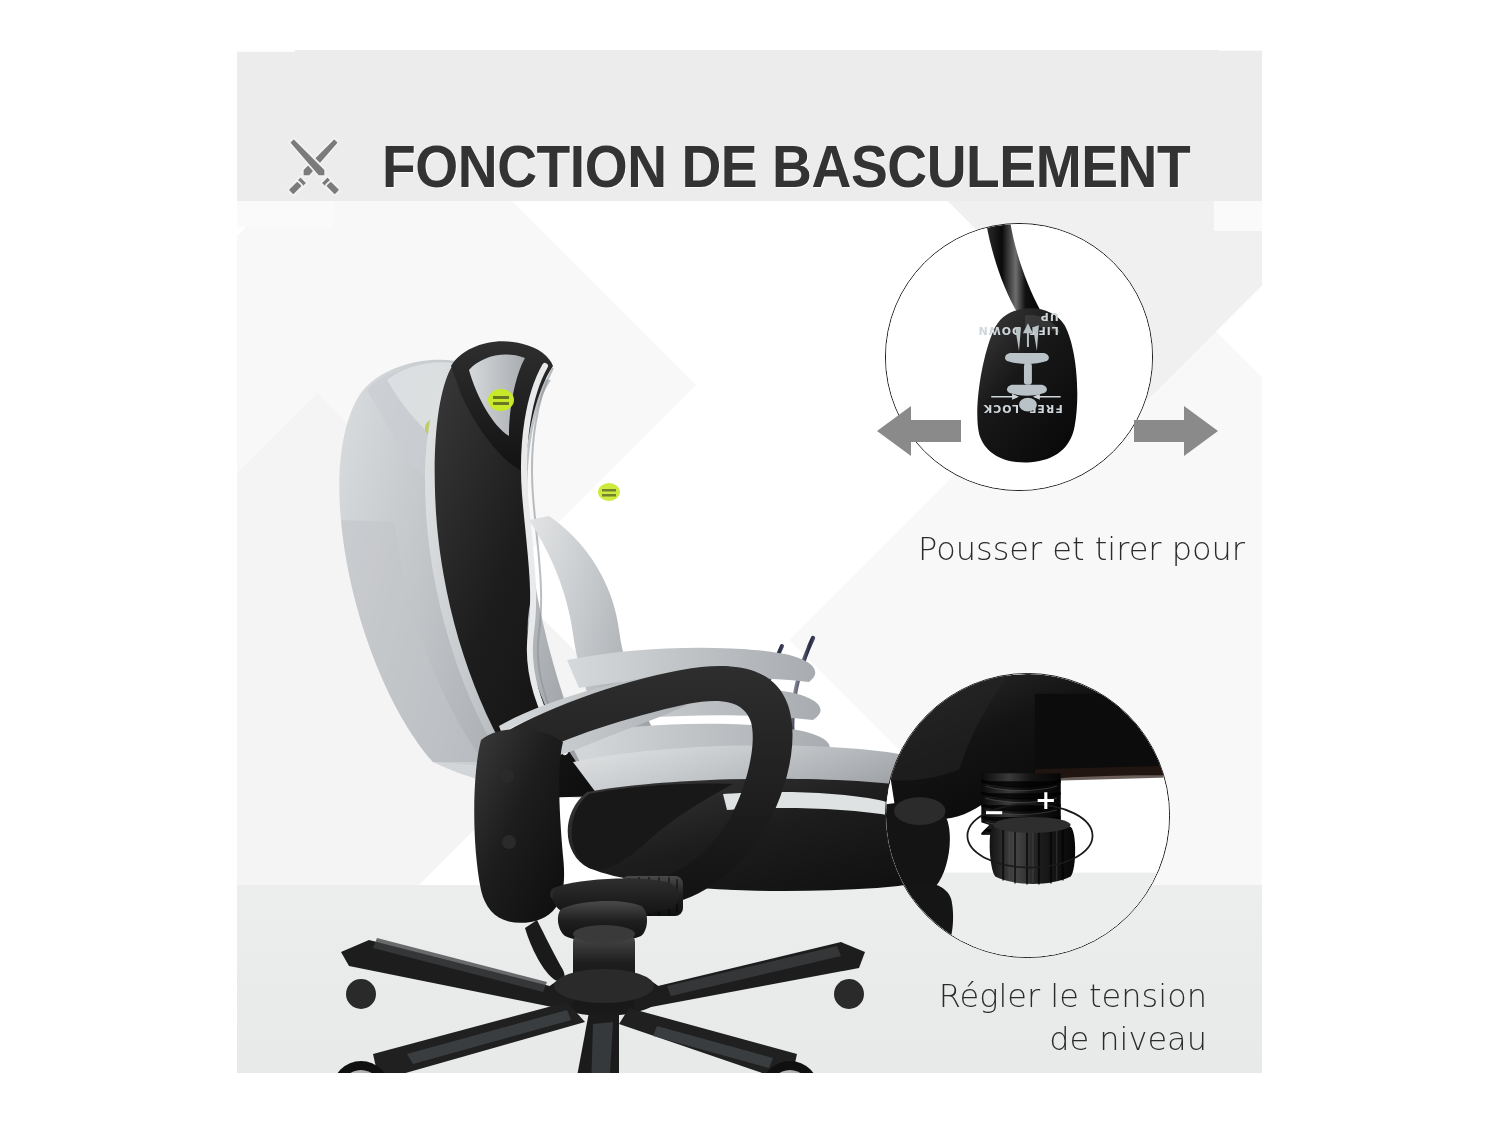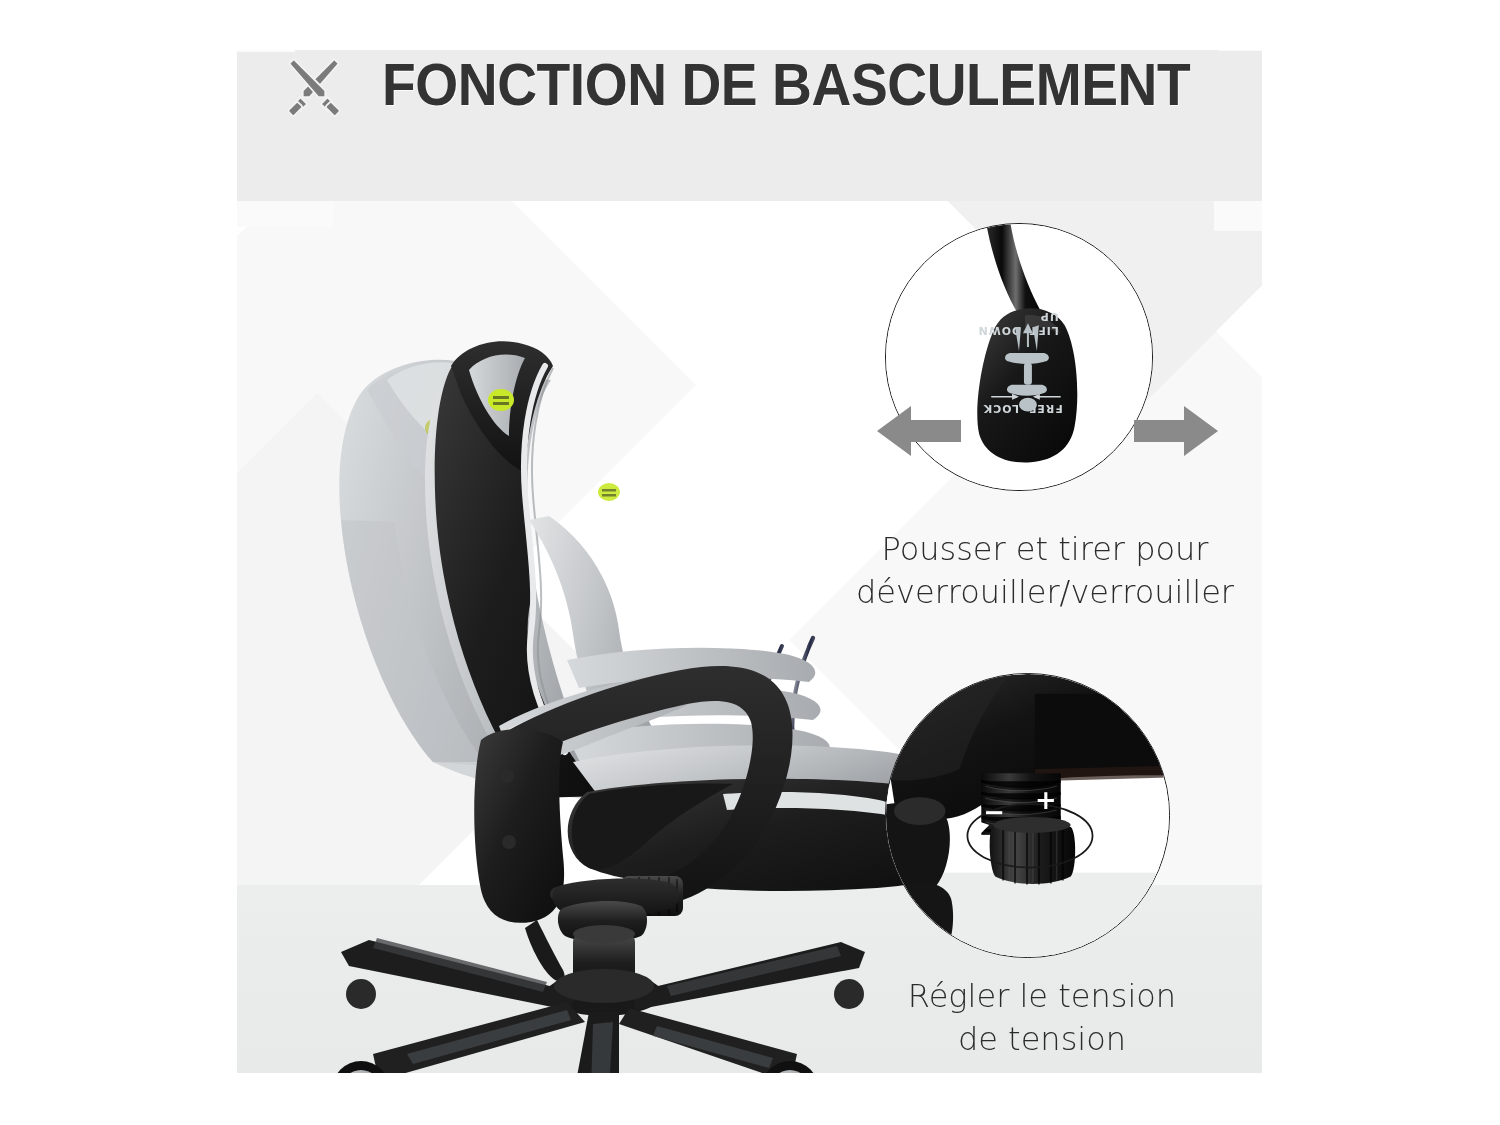--- a/index.html
+++ b/index.html
@@ -16,21 +16,21 @@
 
   
   .wm { position:absolute; background:#f4f4f4; pointer-events:none; }
   .wm.lite { background:#f8f8f8; }
   .wm.dk { background:#f0f0f0; }
 
   
   #hdr {
     position:absolute; left:0; top:0; width:1162px; height:151px;
     background:#ececec;
-    display:flex; align-items:flex-start;
+    display:flex; align-items:flex-end;
   }
   #hdr:before{ 
     content:""; position:absolute; left:0; top:-18px; width:58px; height:20px;
     background:#fbfbfb;
   }
   #hdr-notch-r{
     position:absolute; right:0; top:-18px; width:180px; height:19px;
     background:#fafafa;
   }
   #hdr-shadow-l{
@@ -76,21 +76,21 @@
 
   #inset1 { left:648px; top:173px; width:268px; height:268px; }
   #inset2 { left:648px; top:623px; width:285px; height:285px; }
 
   .arrow { position:absolute; }
   .arrow svg { display:block; }
   #arrow-left  { left:640px; top:352px; }
   #arrow-right { left:897px; top:352px; }
 
   .cap {
-    position:absolute; text-align:center;
+    position:absolute; text-align:right;
     color:#2b2b2b; font-size:32px; line-height:1.33;
     font-family:"DejaVu Sans", sans-serif;
     font-weight:300;
   }
   #cap1 { left:608px; top:478px; width:400px; }
   #cap2 { left:640px; top:925px; width:330px; }
 </style>
 </head>
 <body>
 
@@ -449,21 +449,20 @@
       </svg>
     </div>
     <div class="arrow" id="arrow-right">
       <svg width="84" height="58" viewBox="0 0 84 58" xmlns="http://www.w3.org/2000/svg">
         <polygon points="84,29 50,4 50,18 0,18 0,40 50,40 50,54" fill="#8a8a8a"></polygon>
       </svg>
     </div>
 
     <div class="cap" id="cap1">
       <div>Pousser et tirer pour</div>
-      <div>déverrouiller/verrouiller</div>
     </div>
 
     <div class="inset" id="inset2">
       <svg viewBox="0 0 285 285" xmlns="http://www.w3.org/2000/svg">
         <defs>
           <linearGradient id="tkPlate" x1="0.1" y1="0" x2="0.9" y2="1">
             <stop offset="0" stop-color="#2e2e2e"></stop>
               <stop offset=".4" stop-color="#131313"></stop>
             <stop offset="1" stop-color="#050505"></stop>
           </linearGradient>
@@ -541,21 +540,21 @@
 
         <polygon points="92,148 104,152 96,160" fill="#ffffff"></polygon>
 
         <text x="150" y="136" fill="#ffffff" font-size="26" font-family="DejaVu Sans, sans-serif" font-weight="bold">+</text>
         <text x="98" y="148" fill="#ffffff" font-size="26" font-family="DejaVu Sans, sans-serif" font-weight="bold">−</text>
       </svg>
     </div>
 
     <div class="cap" id="cap2">
       <div>Régler le tension</div>
-      <div>de tension</div>
+      <div>de niveau</div>
     </div>
 
     <div id="hdr">
       <div id="hdr-notch-r"></div>
       <div id="hdr-shadow-l"></div>
       <div id="hdr-shadow-r"></div>
 
       <span id="swords">
         <svg viewBox="0 0 64 64" xmlns="http://www.w3.org/2000/svg">
           <g fill="#7b7b7b" stroke="#f2f2f2" stroke-width="1.6" stroke-linejoin="round">

